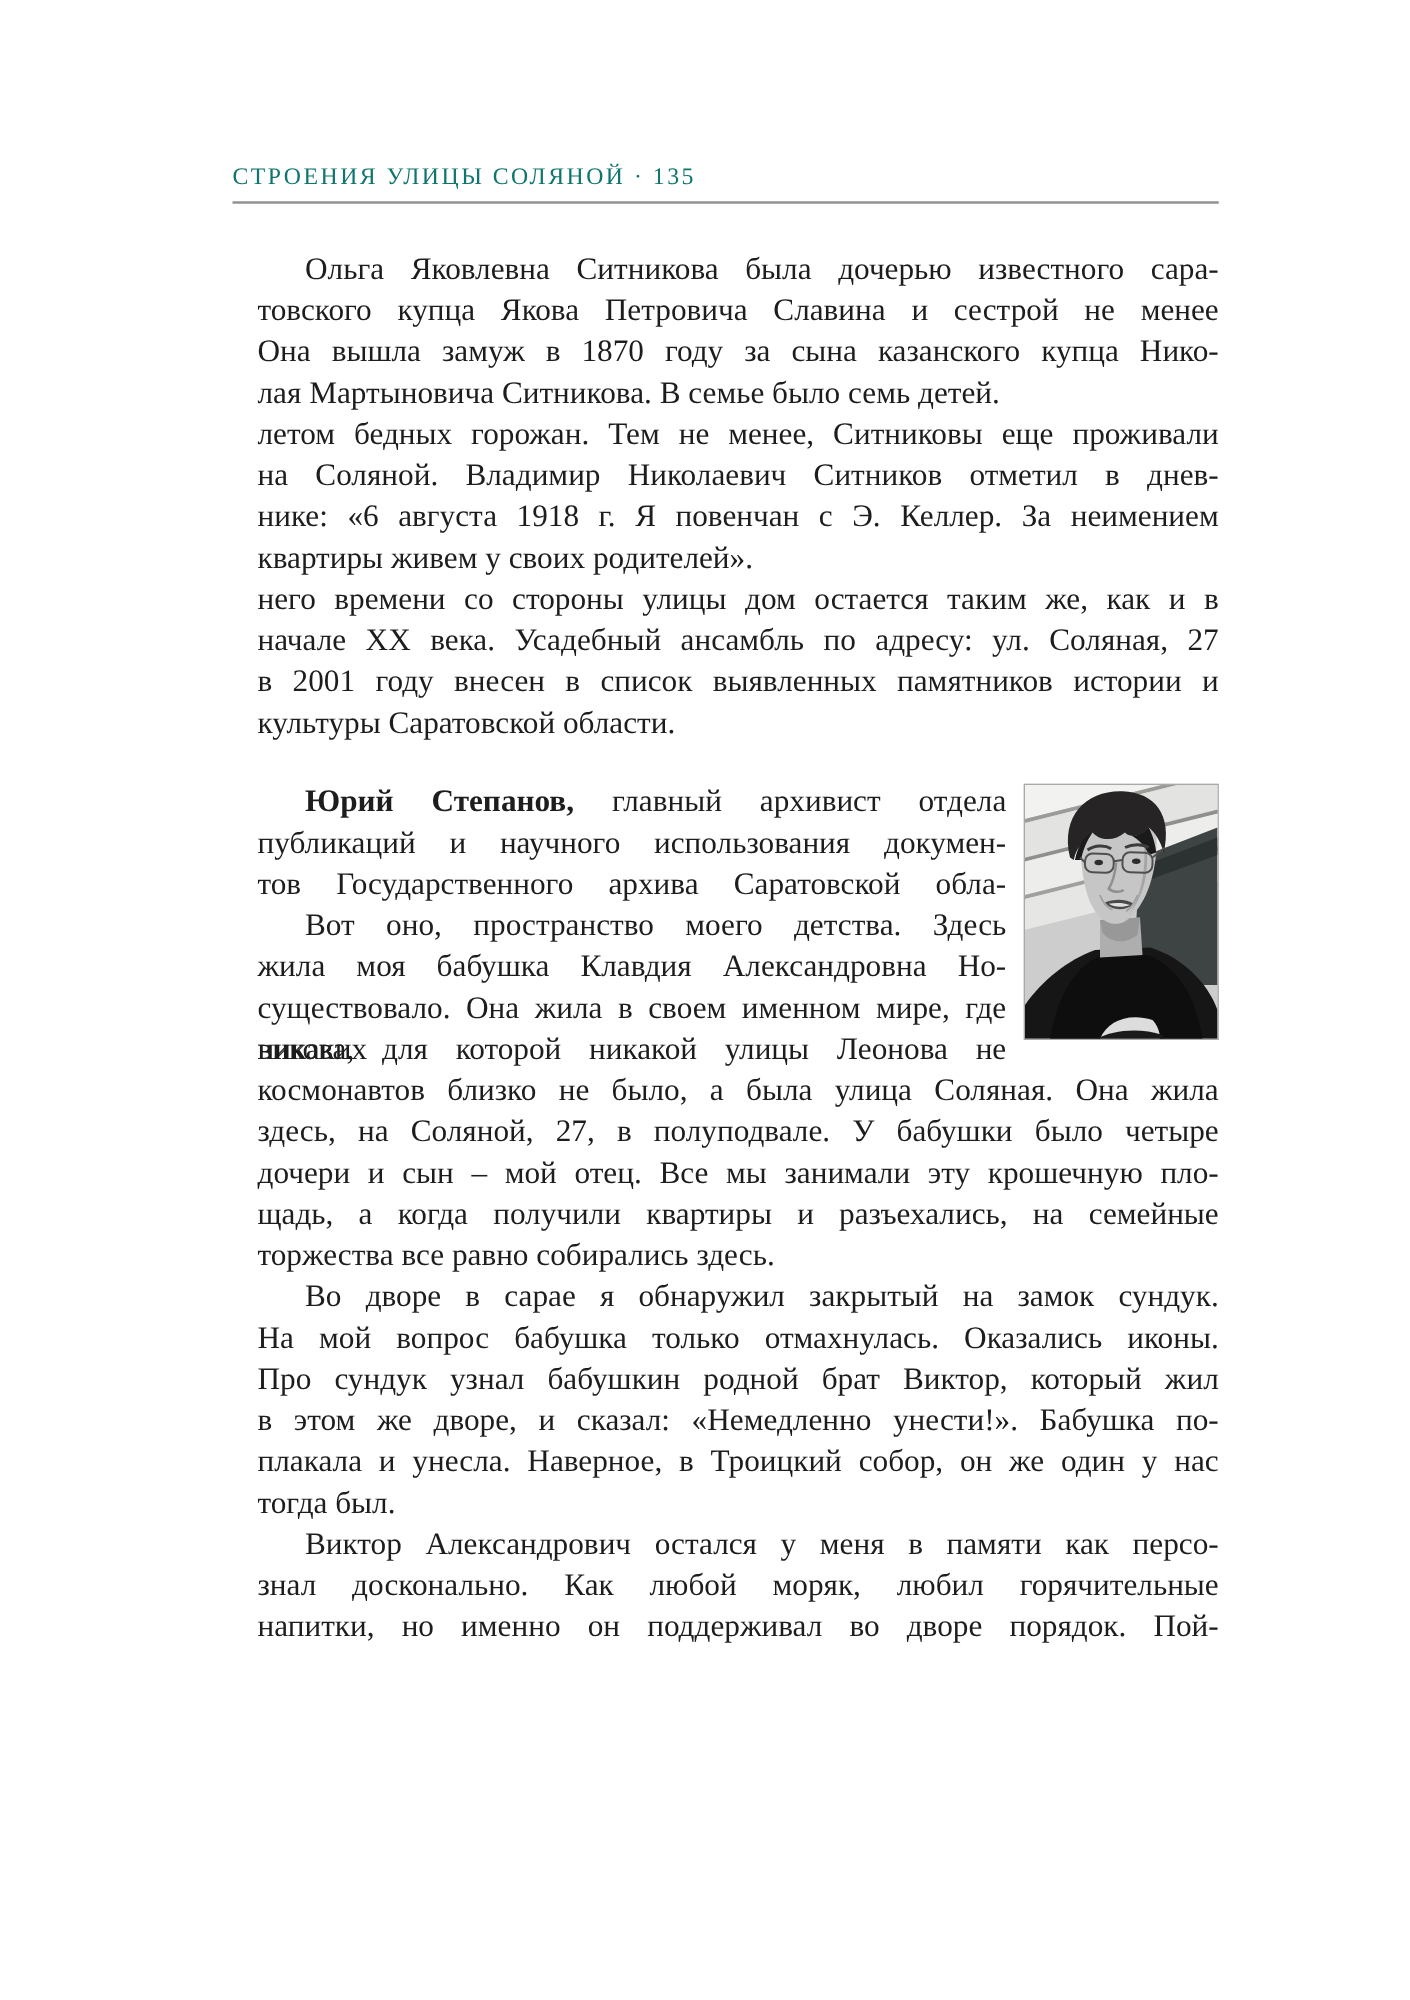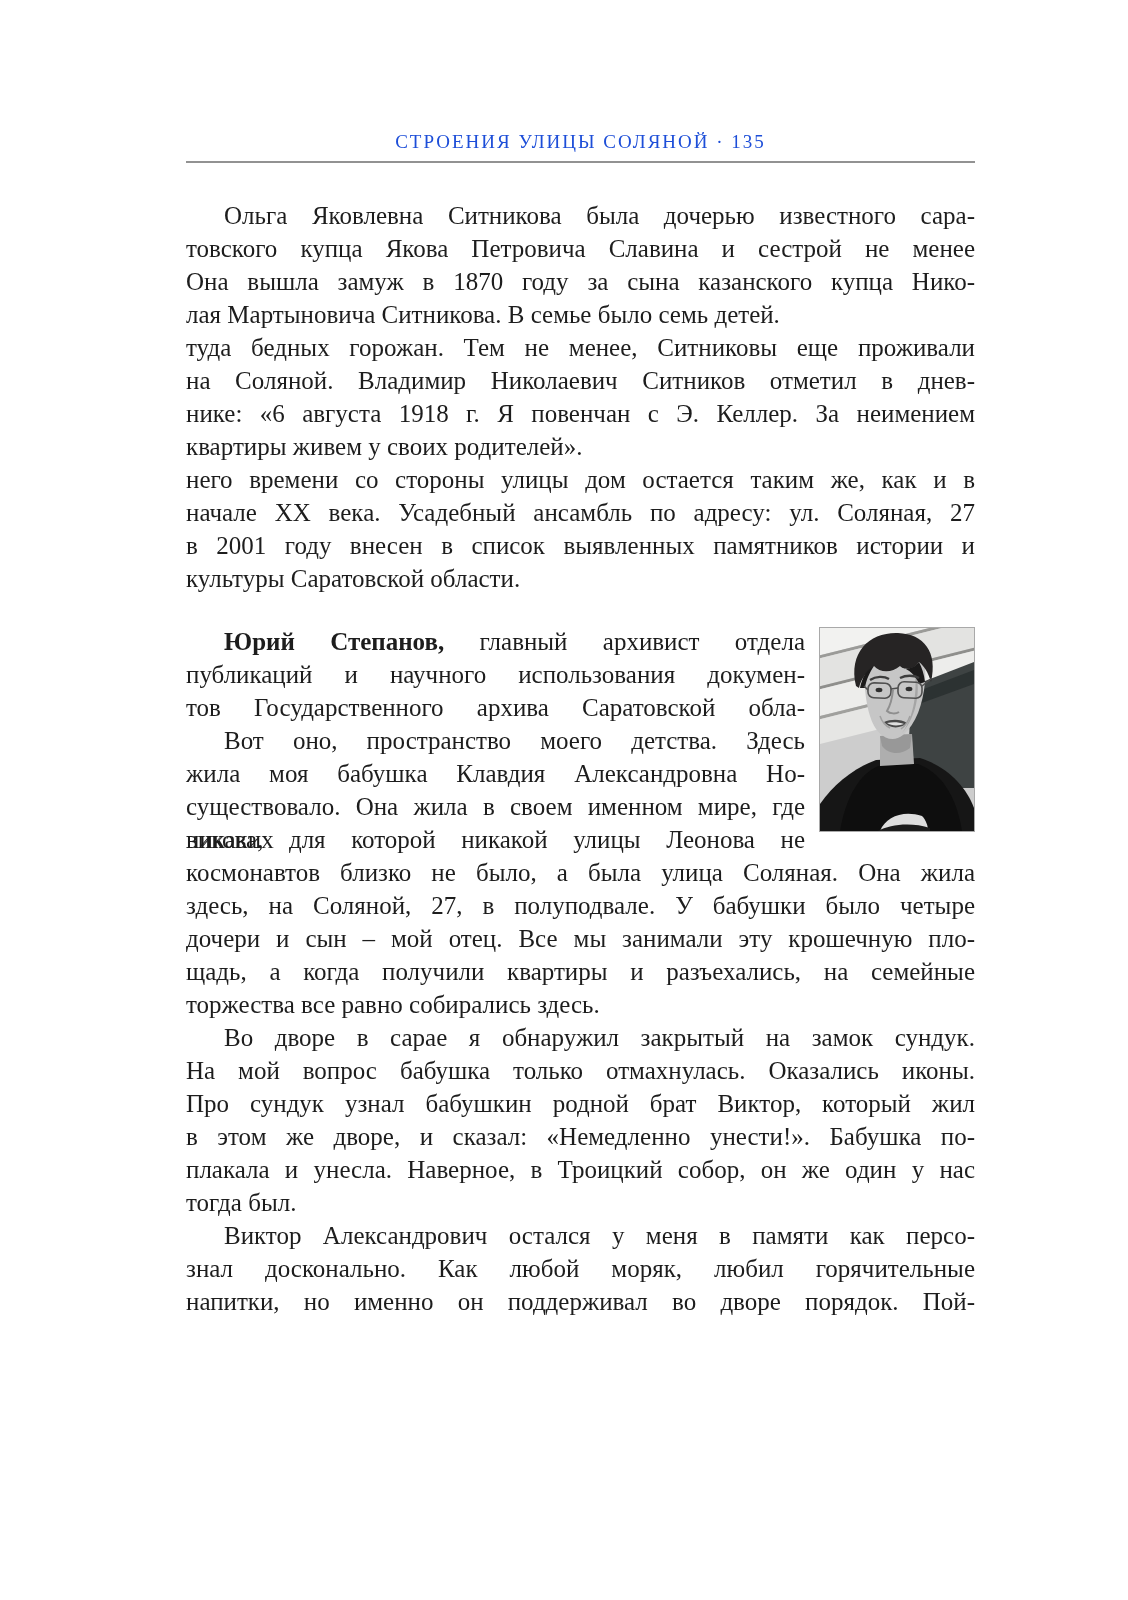--- a/index.html
+++ b/index.html
@@ -7,43 +7,44 @@
     position: relative;
     width: 1128px;
     height: 1600px;
     background: #ffffff;
     box-sizing: border-box;
     padding: 130px 153px 0 186px;
     font-family: "Liberation Serif", "DejaVu Serif", serif;
     overflow: hidden;
   }
   .running-head {
-    text-align: center;
+    text-align: left;
     font-size: 19px;
     line-height: 24px;
     letter-spacing: 2px;
-    color: #1d4ed8;
+    color: #0f766e;
   }
   .rule {
     height: 2px;
     background: #929292;
     margin-top: 7px;
   }
   .body-text {
     margin-top: 36px;
     font-size: 25px;
     line-height: 33px;
     color: #1d1d1d;
   }
   .para { margin: 0; }
   .ln {
     text-align: justify;
     text-align-last: justify;
     height: 33px;
     overflow: visible;
+    margin-left: 20px;
   }
   .ln.first { text-indent: 38px; }
   .ln.last  { text-align-last: left; }
   .interview { margin-top: 30px; }
   .intro { }
   .speaker { font-weight: bold; }
   .photo-wrap {
     float: right;
     width: 154px;
     height: 203px;
@@ -67,21 +68,21 @@
   <div class="body-text">
 
     <div class="para">
       <div class="ln first">Ольга Яковлевна Ситникова была дочерью известного сара-</div>
       <div class="ln">товского купца Якова Петровича Славина и сестрой не менее</div>
       <div class="ln">Она вышла замуж в 1870 году за сына казанского купца Нико-</div>
       <div class="ln last">лая Мартыновича Ситникова. В семье было семь детей.</div>
     </div>
 
     <div class="para">
-      <div class="ln">туда бедных горожан. Тем не менее, Ситниковы еще проживали</div>
+      <div class="ln">летом бедных горожан. Тем не менее, Ситниковы еще проживали</div>
       <div class="ln">на Соляной. Владимир Николаевич Ситников отметил в днев-</div>
       <div class="ln">нике: «6 августа 1918 г. Я повенчан с Э. Келлер. За неимением</div>
       <div class="ln last">квартиры живем у своих родителей».</div>
     </div>
 
     <div class="para">
       <div class="ln">него времени со стороны улицы дом остается таким же, как и в</div>
       <div class="ln">начале XX века. Усадебный ансамбль по адресу: ул. Соляная, 27</div>
       <div class="ln">в 2001 году внесен в список выявленных памятников истории и</div>
       <div class="ln last">культуры Саратовской области.</div>

